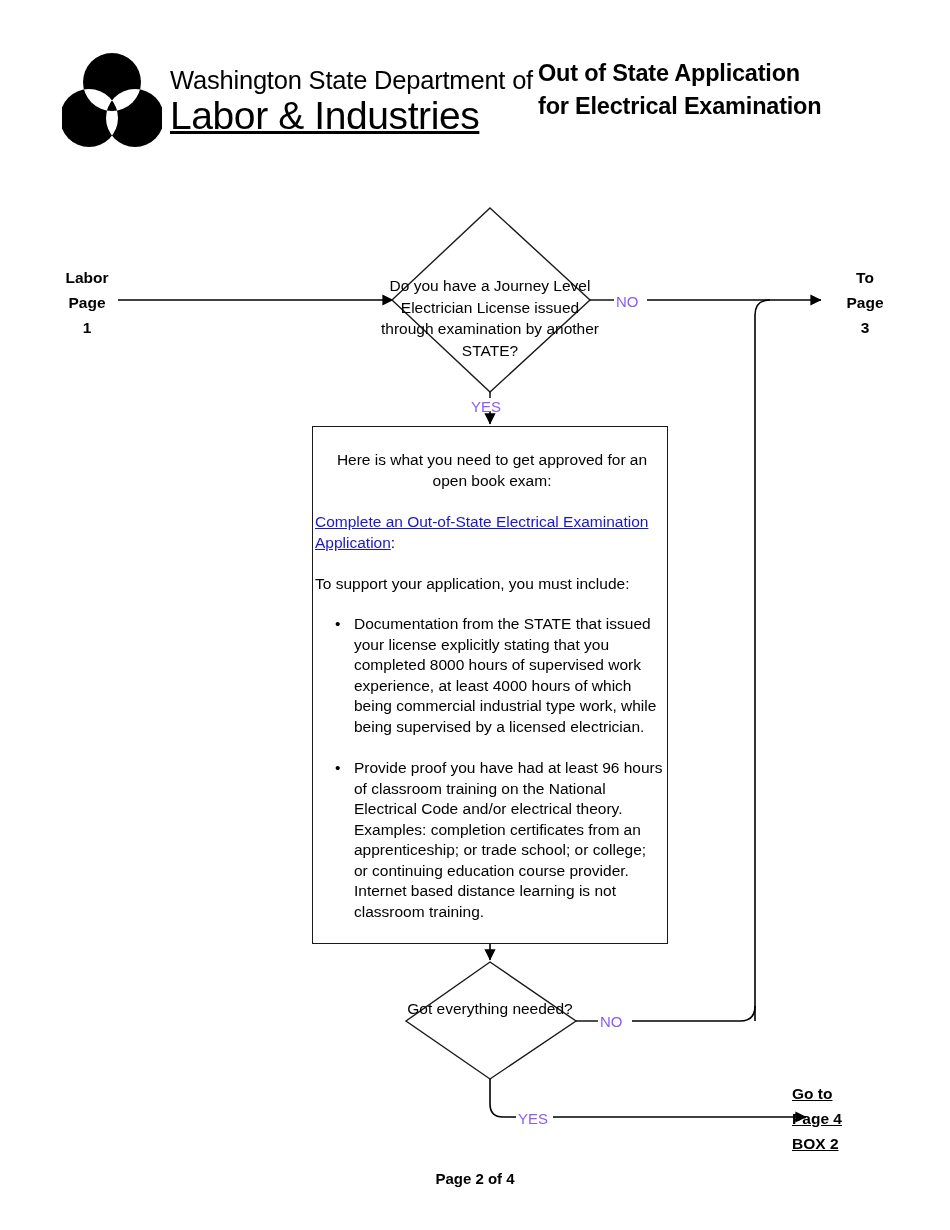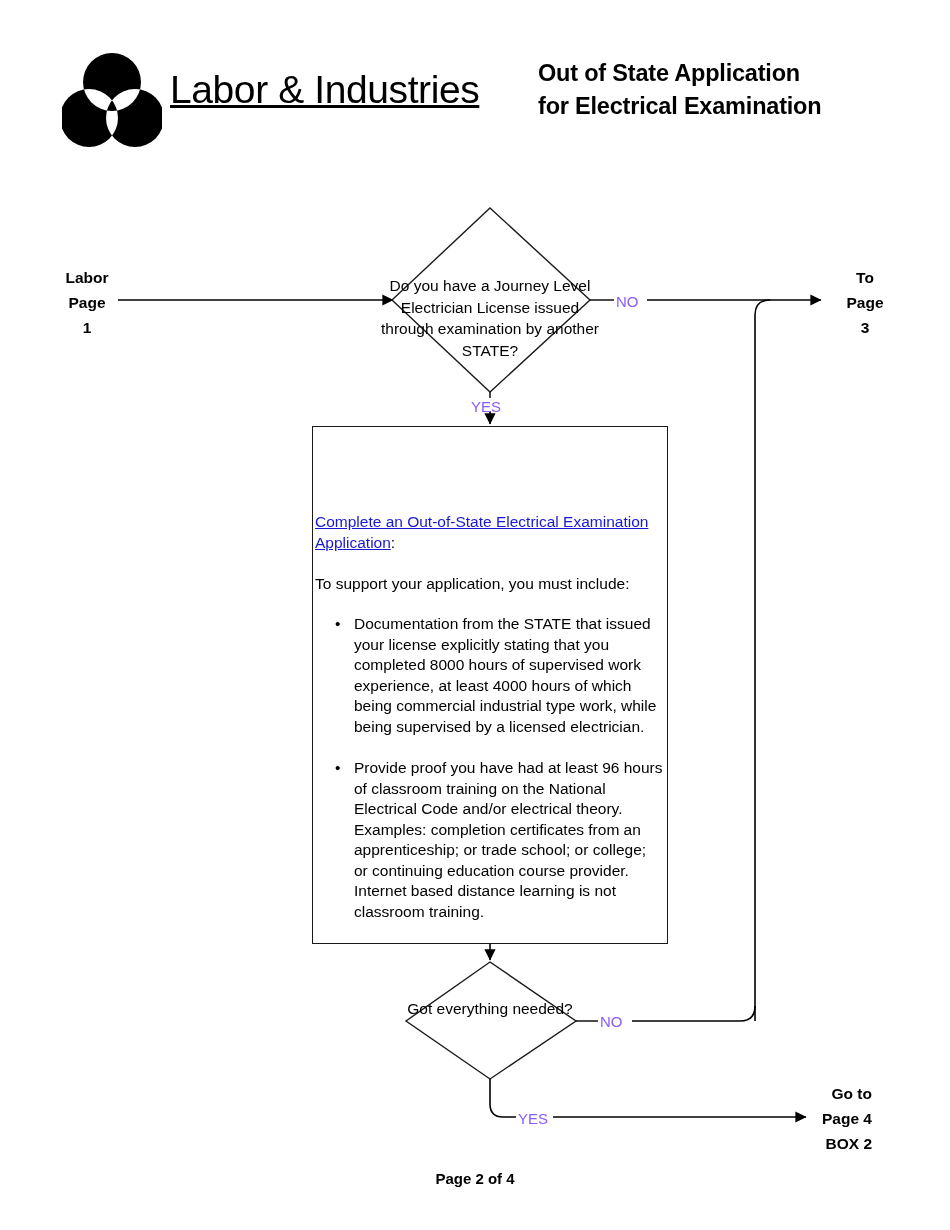--- a/index.html
+++ b/index.html
@@ -103,21 +103,22 @@
   }
   .to-page {
     left: 830px;
     top: 265px;
     width: 70px;
   }
   .goto-page {
     left: 792px;
     top: 1081px;
     width: 80px;
-    text-align: right;
+    text-align: left;
+    text-decoration: underline;
   }
 
   .label-no-top  { left: 616px; top: 291px; }
   .label-yes-top { left: 471px; top: 396px; }
   .label-no-bot  { left: 600px; top: 1011px; }
   .label-yes-bot { left: 518px; top: 1108px; }
 
   
   .diamond-text {
     position: absolute;
@@ -267,20 +268,21 @@
 
       <g fill="#000000">
         <g clip-path="url(#cA)">
             <g clip-path="url(#cB)">
               <circle cx="73" cy="66" r="29"></circle>
             </g>
           </g>
       </g>
     </svg>
     <div class="logo-text">
+      <div class="logo-line1">Washington State Department of</div>
       <div class="logo-line2">Labor &amp; Industries</div>
     </div>
   </div>
 
   <div class="doc-title">
     <div>Out of State Application</div>
     <div>for Electrical Examination</div>
   </div>
 
   <svg id="flow-svg" viewBox="0 0 950 1230">
@@ -334,20 +336,21 @@
     <div>3</div>
   </div>
 
   <div class="node-label goto-page">
     <div>Go to</div>
     <div>Page 4</div>
     <div>BOX 2</div>
   </div>
 
   <div id="content-box">
+    <div class="cb-heading">Here is what you need to get approved for an open book exam:</div>
 
     <div class="cb-link-para">
       <span class="cb-link">Complete an Out-of-State Electrical Examination Application</span><span class="cb-colon">:</span>
     </div>
 
     <div class="cb-support">To support your application, you must include:</div>
 
     <div class="cb-bullets">
       <div class="cb-bullet">
         <span class="bullet-dot">•</span>

